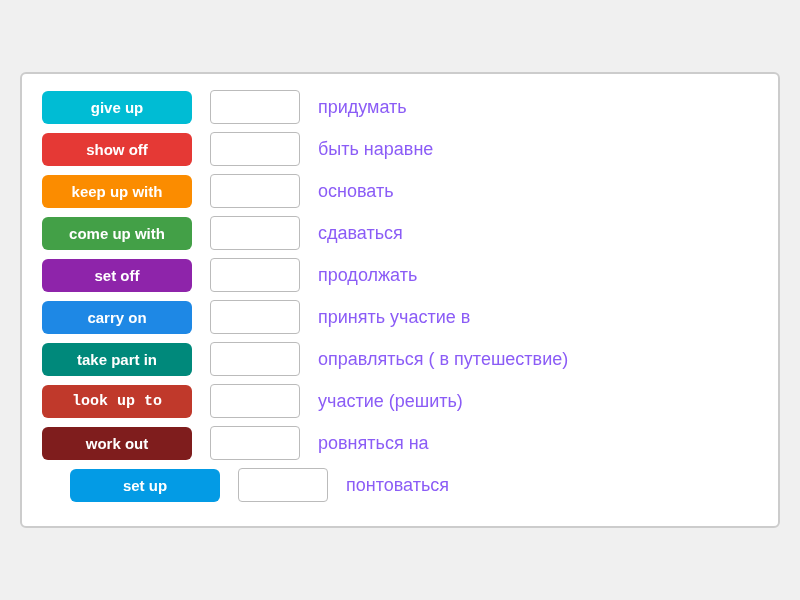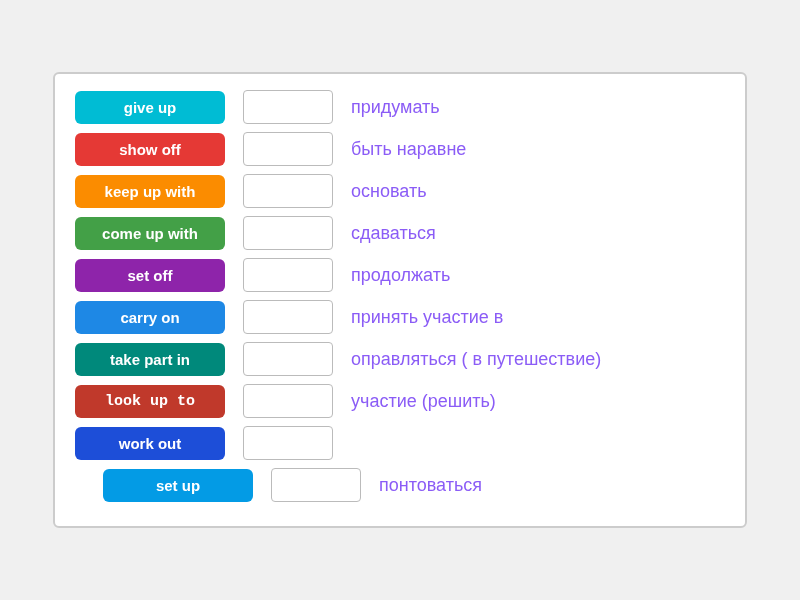--- a/index.html
+++ b/index.html
@@ -16,21 +16,21 @@
       display: flex;
       align-items: center;
       justify-content: center;
     }
 
     .container {
       background: #fff;
       border: 2px solid #ccc;
       border-radius: 6px;
       padding: 16px 20px;
-      width: 694px;
+      width: 760px;
     }
 
     .row {
       display: flex;
       align-items: center;
       margin-bottom: 8px;
     }
 
     .phrase-btn {
       width: 150px;
@@ -46,21 +46,21 @@
     }
 
     .btn-cyan    { background: #00bcd4; }
     .btn-red     { background: #e53935; }
     .btn-orange  { background: #fb8c00; }
     .btn-green   { background: #43a047; }
     .btn-purple  { background: #8e24aa; }
     .btn-blue    { background: #1e88e5; }
     .btn-teal    { background: #00897b; }
     .btn-brown   { background: #c0392b; font-family: Liberation Mono, monospace; }
-    .btn-violet  { background: #1d4ed8; }
+    .btn-violet  { background: #7f1d1d; }
     .btn-ltblue  { background: #039be5; margin-left: 28px; }
 
     .input-box {
       width: 90px;
       height: 34px;
       border: 1px solid #bbb;
       border-radius: 4px;
       margin: 0 18px;
       background: #fff;
     }
@@ -112,19 +112,20 @@
       <span class="meaning">оправляться ( в путешествие)</span>
     </div>
     <div class="row">
       <button class="phrase-btn btn-brown">look up to</button>
       <input type="text" class="input-box" style="">
       <span class="meaning">участие (решить)</span>
     </div>
     <div class="row">
       <button class="phrase-btn btn-violet">work out</button>
       <input type="text" class="input-box" style="">
+      <span class="meaning">ровняться на</span>
     </div>
     <div class="row">
       <button class="phrase-btn btn-ltblue">set up</button>
       <input type="text" class="input-box" style="">
       <span class="meaning">понтоваться</span>
     </div>
   </div>
 
 </body></html>

